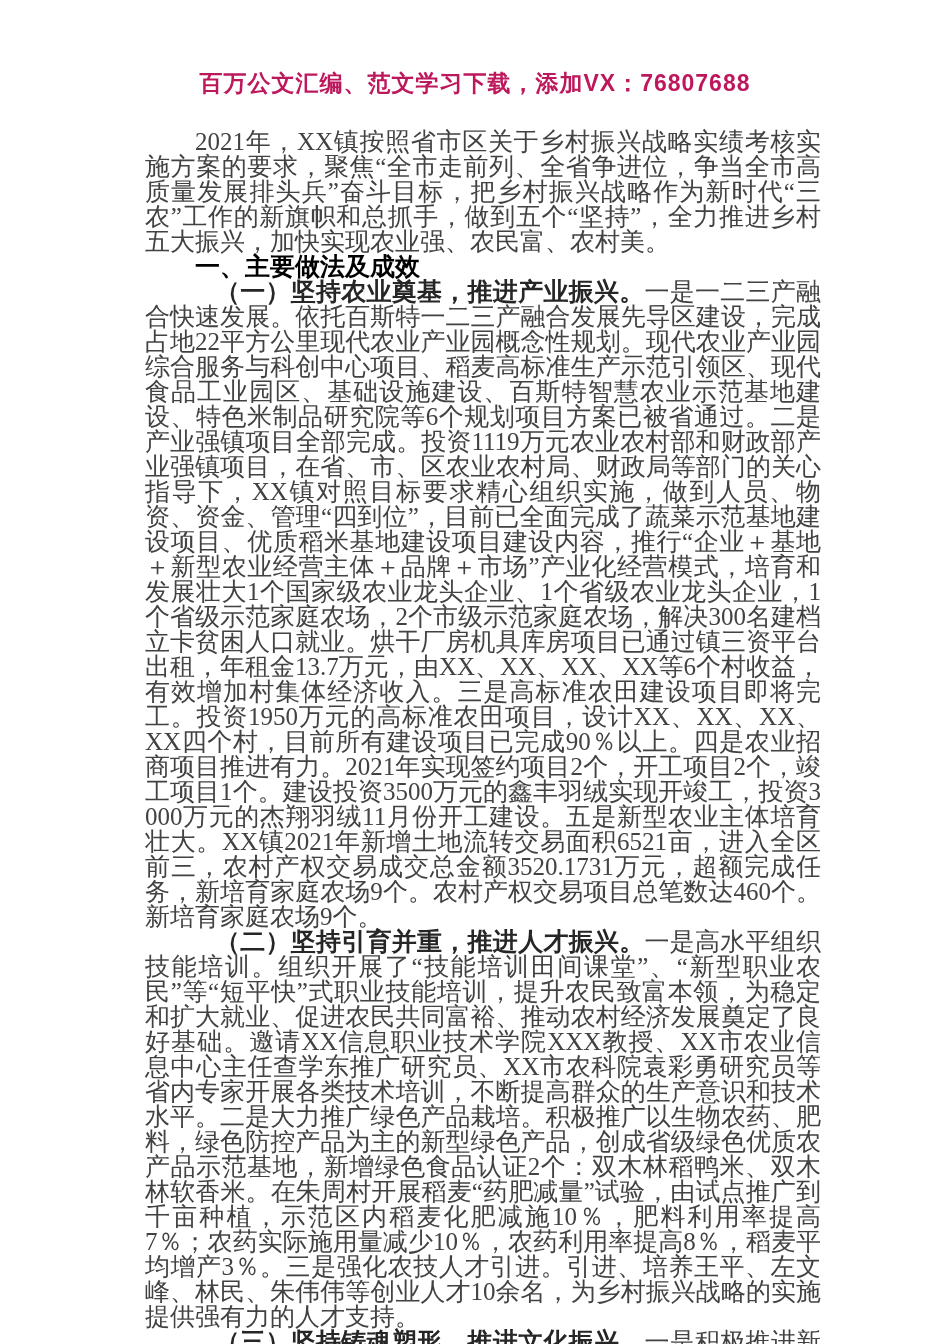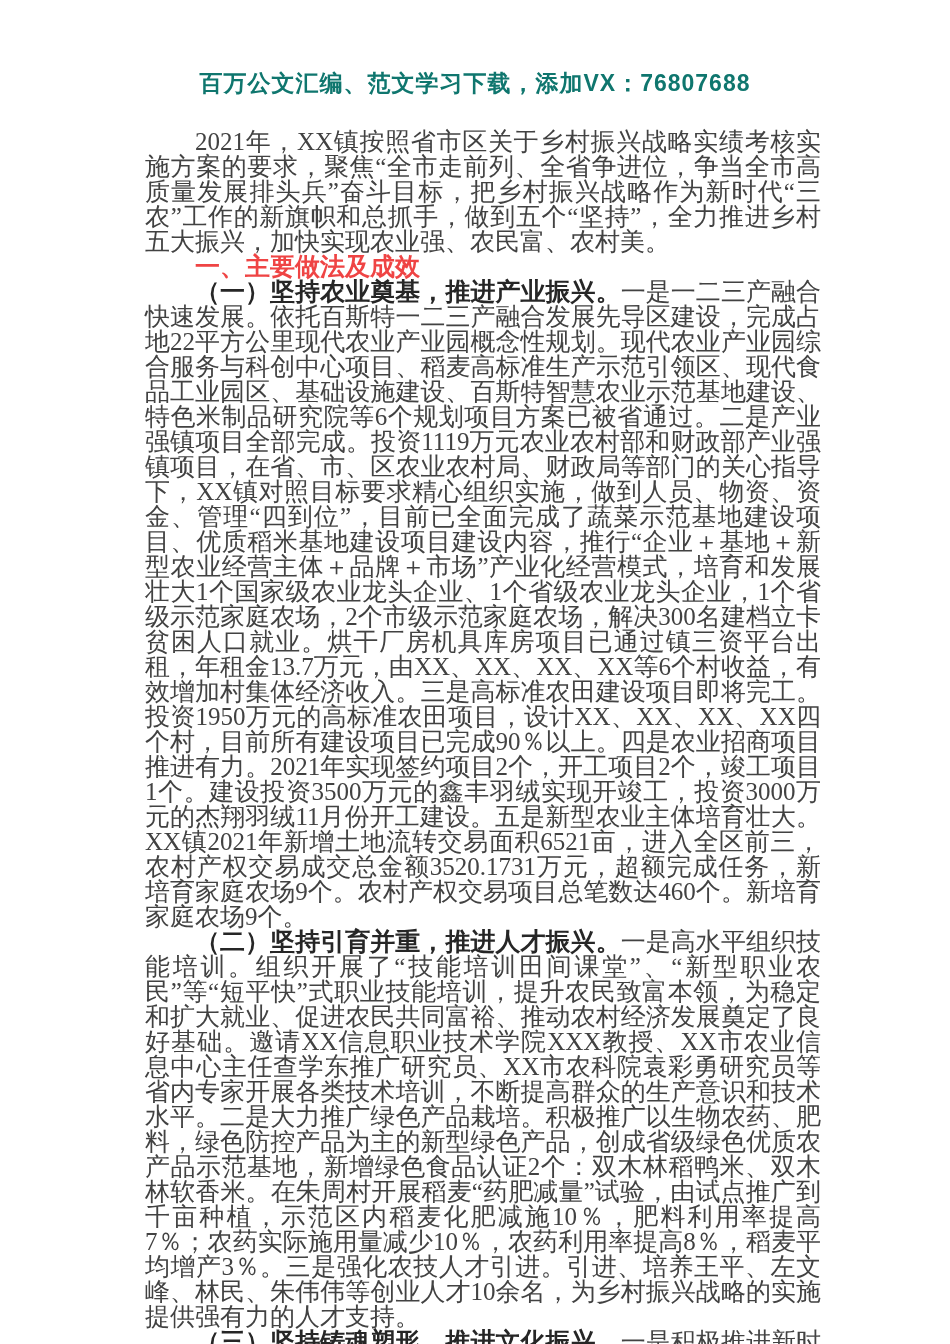--- a/index.html
+++ b/index.html
@@ -18,46 +18,47 @@
   .watermark-header {
     position: absolute;
     top: 68px;
     left: 0;
     width: 100%;
     text-align: center;
     font-family: "Liberation Sans", "DejaVu Sans", sans-serif;
     font-weight: bold;
     font-size: 23px;
     letter-spacing: 1px;
-    color: #0f766e;
+    color: #be185d;
   }
   .content {
     position: absolute;
     top: 129px;
     left: 145px;
     width: 676px;
     font-size: 25px;
     line-height: 25px;
     color: #424242;
     text-align: justify;
     text-justify: inter-ideograph;
   }
   .content p {
     margin: 0;
     padding: 0;
     text-indent: 2em;
     word-break: break-all;
   }
   .section-heading {
     font-weight: bold;
-    color: #ef4444;
+    color: #000000;
   }
   .para-lead {
     font-weight: bold;
     color: #262626;
+    margin-left: 20px;
   }
 </style>
 </head>
 <body>
 
 <div class="page">
 
   <div class="watermark-header">百万公文汇编、范文学习下载，添加VX：76807688</div>
 
   <div class="content">

